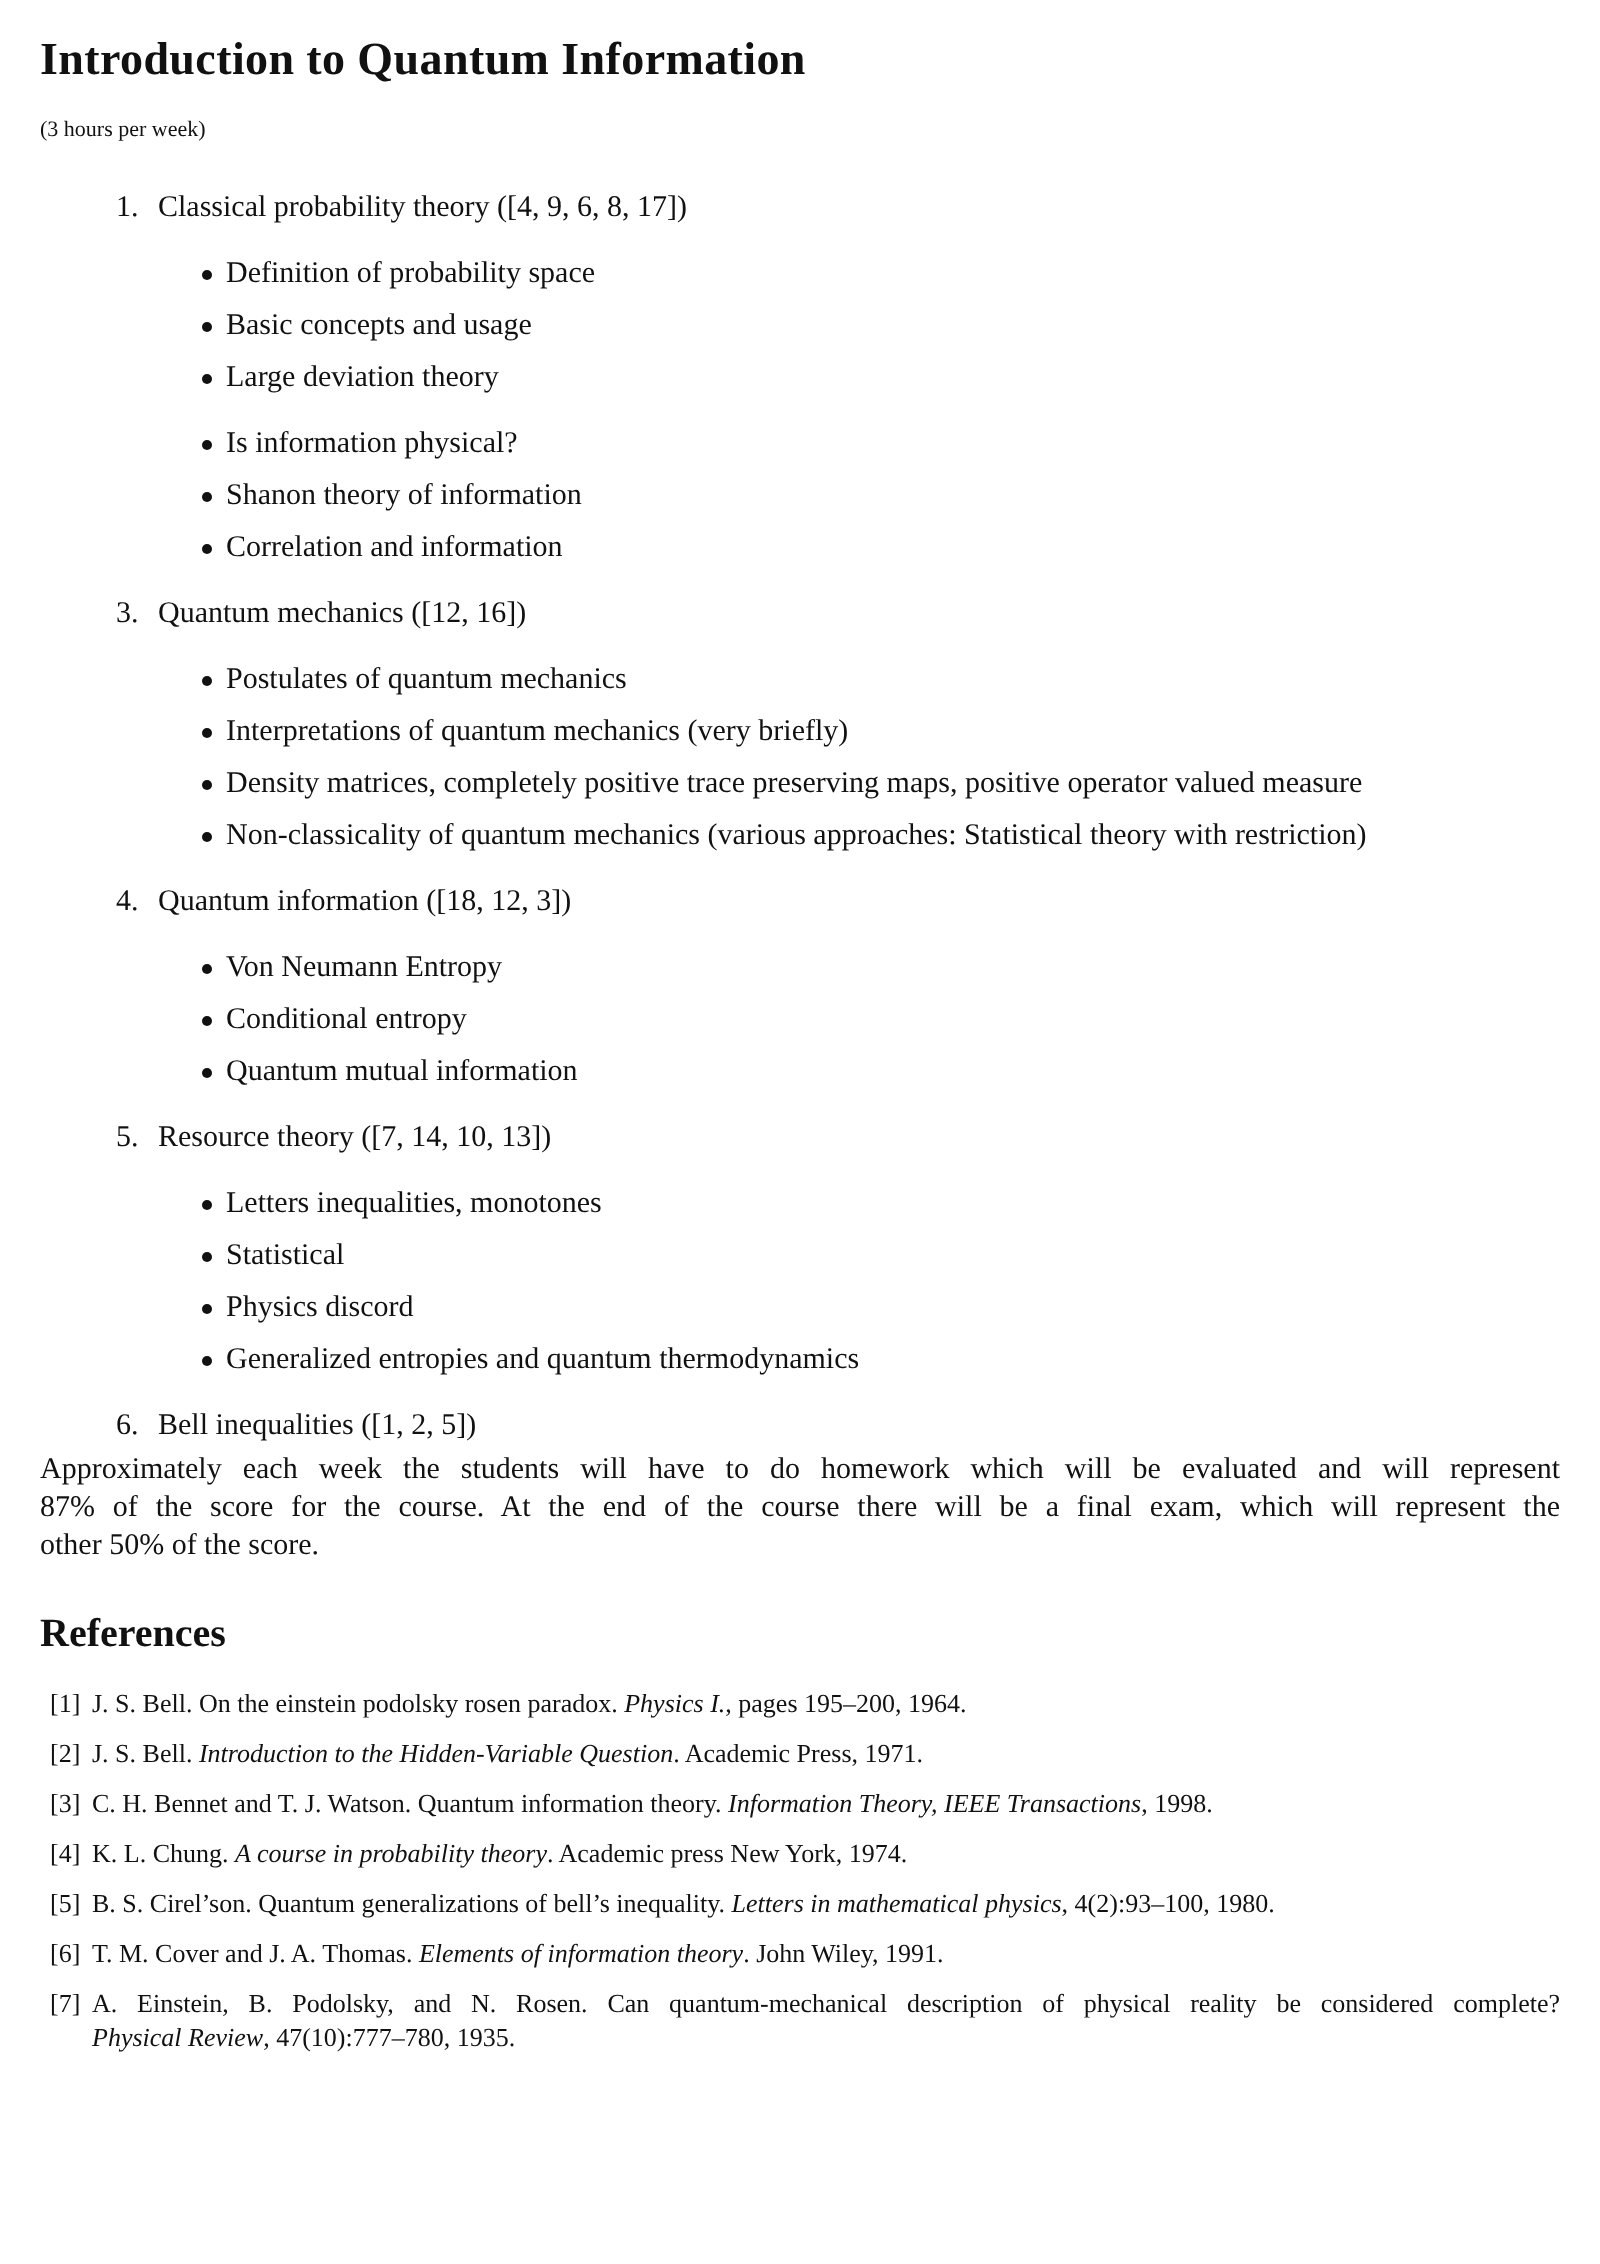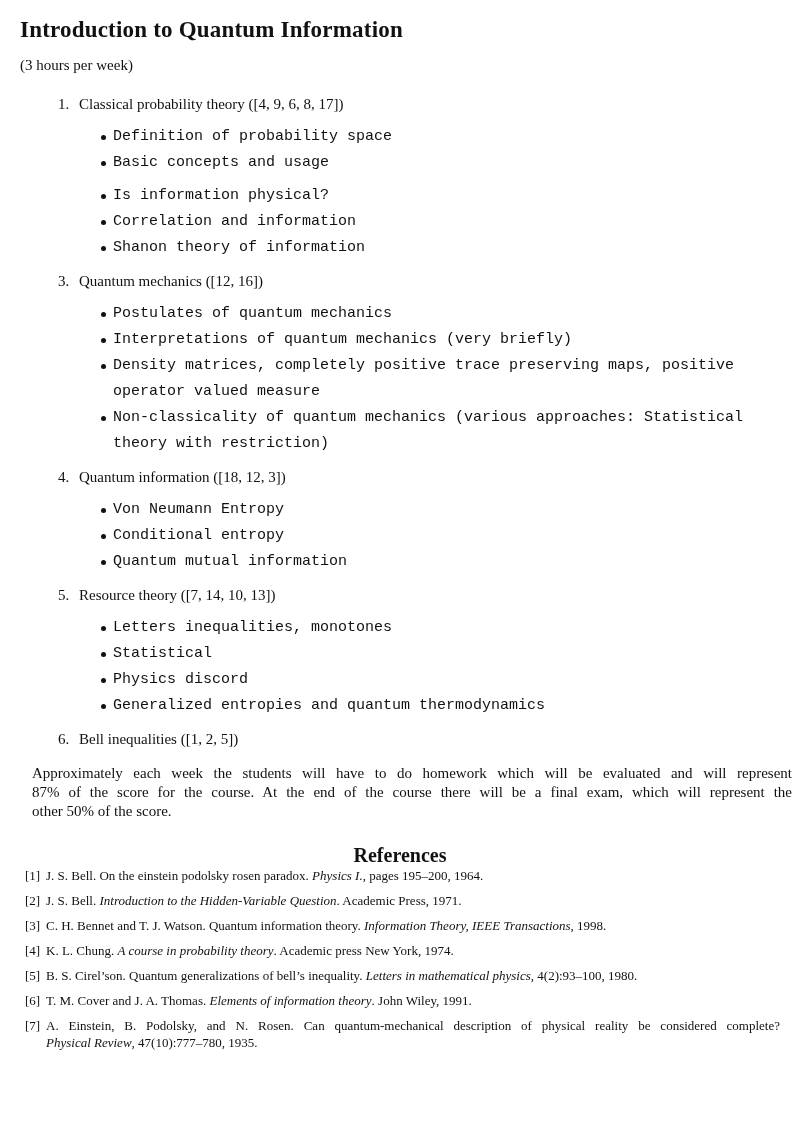--- a/index.html
+++ b/index.html
@@ -9,64 +9,65 @@
     box-sizing:border-box;
     padding:16px 20px 0 20px;
     background:#ffffff;
     color:#111111;
     font-family:"Liberation Serif","DejaVu Serif",serif;
     overflow:hidden;
   }
   h1.course-title {
     margin:0; font-size:23px; line-height:27px; font-weight:bold; letter-spacing:0.2px;
   }
-  p.subtitle { margin:13px 0 0 0; font-size:15px; line-height:19px; }
+  p.subtitle { margin:13px 0 0 0; font-size:11px; line-height:19px; }
 
   ol.outline { margin:16px 0 0 0; padding:0; list-style:none; font-size:15px; }
   .outline-heading { line-height:26px; padding-left:38px; }
   .num { display:inline-block; min-width:21px; }
   ul.topics { list-style:none; margin:7px 0 7px 0; padding:0; }
-  li.topic { position:relative; padding-left:93px; line-height:26px;font-family:Liberation Mono, monospace; }
+  li.topic { position:relative; padding-left:93px; line-height:26px; }
   .dot {
     position:absolute; left:81px; top:11px;
     width:5px; height:5px; border-radius:50%; background:#111111;
   }
 
-  p.closing { margin:12px; width:760px; font-size:15px; line-height:19px; }
+  p.closing { margin:0; width:760px; font-size:15px; line-height:19px; }
   .jline { display:block; text-align:justify; text-align-last:justify; }
   .jline.last { text-align-last:auto; }
 
-  h2.refs-heading { margin:22px 0 0 0; font-size:20px; line-height:24px; font-weight:bold;text-align:center; }
+  h2.refs-heading { margin:22px 0 14px 0; font-size:20px; line-height:24px; font-weight:bold; }
   .refs { font-size:13px; }
   .ref { position:relative; padding-left:26px; line-height:17px; margin-bottom:8px; max-width:760px; box-sizing:border-box; }
   .ref-label { position:absolute; left:5px; top:0; }
   .ref-line { display:block; text-align:justify; }
   .ref-line.just { text-align-last:justify; }
   .ref i { font-style:italic; }
 </style>
 </head>
 <body>
 
 <div class="page">
   <h1 class="course-title">Introduction to Quantum Information</h1>
   <p class="subtitle">(3 hours per week)</p>
 
   <ol class="outline">
       <li class="outline-item">
         <div class="outline-heading"><span class="num">1.</span><span>Classical probability theory ([4, 9, 6, 8, 17])</span></div>
         <ul class="topics">
           <li class="topic"><span class="dot"></span><span>Definition of probability space</span></li>
           <li class="topic"><span class="dot"></span><span>Basic concepts and usage</span></li>
+          <li class="topic"><span class="dot"></span><span>Large deviation theory</span></li>
         </ul>
       </li>
       <li class="outline-item">
         <ul class="topics">
           <li class="topic"><span class="dot"></span><span>Is information physical?</span></li>
+          <li class="topic"><span class="dot"></span><span>Shanon theory of information</span></li>
           <li class="topic"><span class="dot"></span><span>Correlation and information</span></li>
-          <li class="topic"><span class="dot"></span><span>Shanon theory of information</span></li>
         </ul>
       </li>
       <li class="outline-item">
         <div class="outline-heading"><span class="num">3.</span><span>Quantum mechanics ([12, 16])</span></div>
         <ul class="topics">
           <li class="topic"><span class="dot"></span><span>Postulates of quantum mechanics</span></li>
           <li class="topic"><span class="dot"></span><span>Interpretations of quantum mechanics (very briefly)</span></li>
           <li class="topic"><span class="dot"></span><span>Density matrices, completely positive trace preserving maps, positive operator valued measure</span></li>
           <li class="topic"><span class="dot"></span><span>Non-classicality of quantum mechanics (various approaches: Statistical theory with restriction)</span></li>
         </ul>

